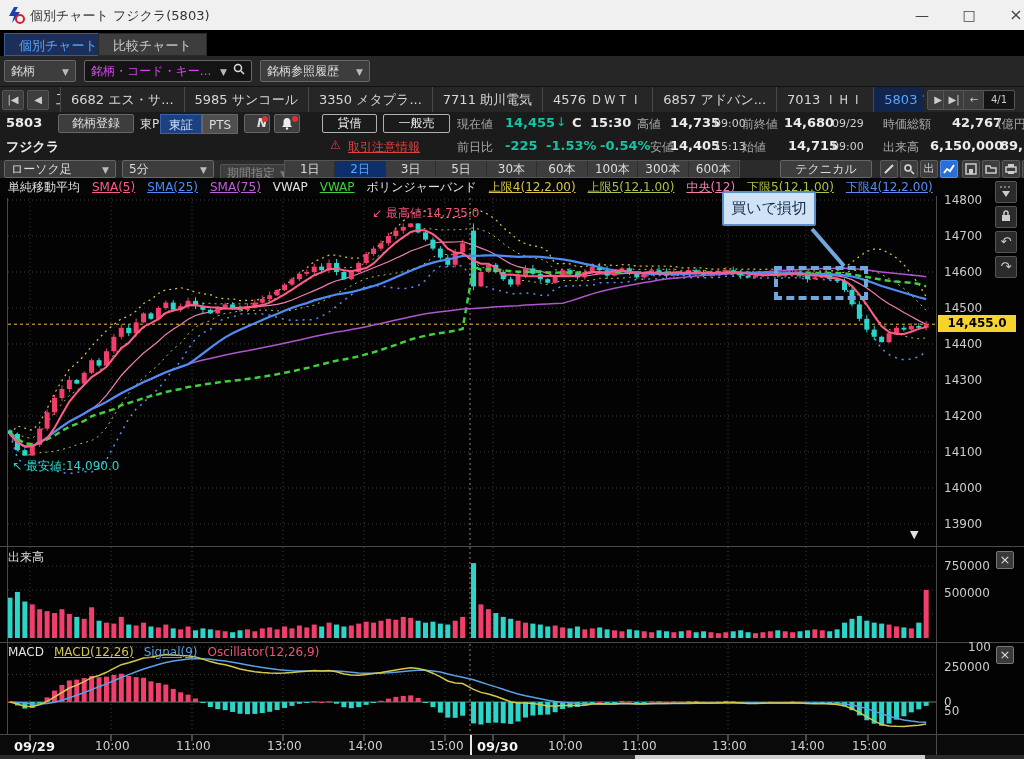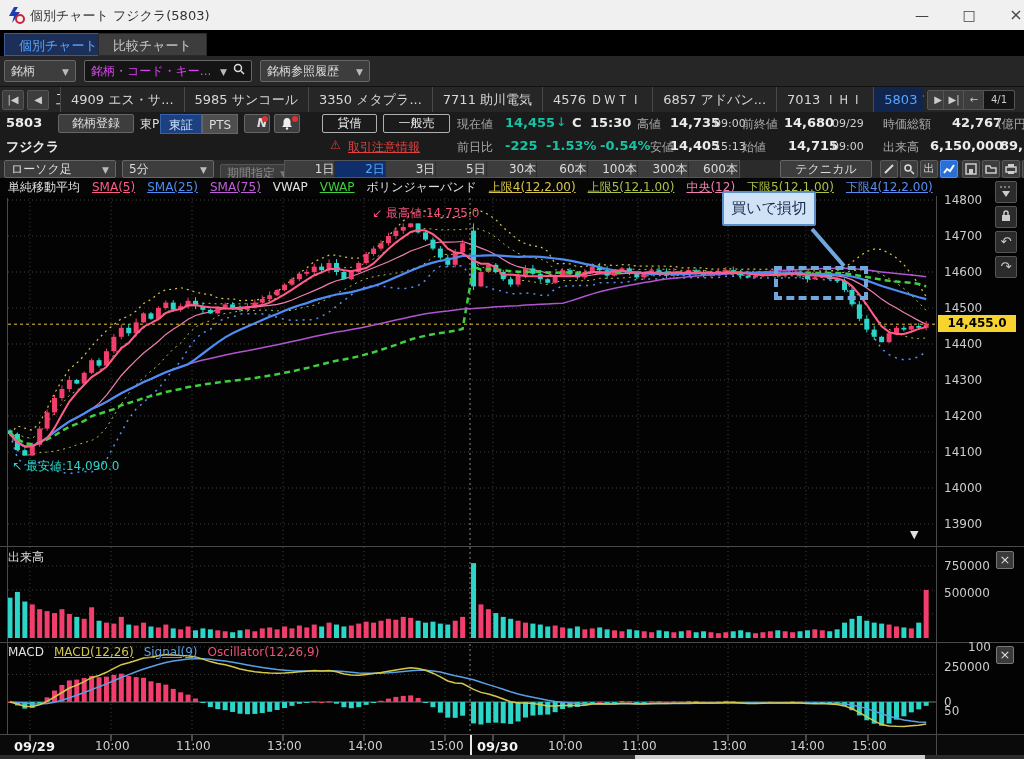--- a/index.html
+++ b/index.html
@@ -34,21 +34,21 @@
   .val{color:#ececec;font-weight:bold;font-size:13px;}
   .sml{color:#cfcfcf;font-size:11px;}
   .tl{color:#17c3a4;}
   .obtn{position:absolute;height:19px;line-height:17px;background:#1b1b1b;border:1px solid #b0b0b0;border-radius:2px;color:#ececec;text-align:center;font-size:12px;box-sizing:border-box;}
   .gbtn{position:absolute;height:19px;line-height:17px;background:#3d3d3d;border:1px solid #666;border-radius:2px;color:#ddd;text-align:center;font-size:12px;box-sizing:border-box;}
   .vtog{position:absolute;height:20px;line-height:20px;text-align:center;font-size:12px;}
   .reddot{position:absolute;right:1px;top:1px;width:6px;height:6px;border-radius:3px;background:#e03030;}
   
   .ctrlrow{position:absolute;left:0;top:160px;width:1024px;height:18px;background:#2b2b2b;}
   .pstrip{position:absolute;left:284px;top:0;width:456px;height:18px;display:flex;background:#3d3d3d;border:1px solid #555;box-sizing:border-box;}
-  .pbtn{flex:1;text-align:right;line-height:16px;font-size:12px;color:#ddd;border-right:1px solid #2e2e2e;}
+  .pbtn{flex:1;text-align:center;line-height:16px;font-size:12px;color:#ddd;border-right:1px solid #2e2e2e;}
   .pbtn.act{background:#0e2f6b;color:#5aa7ff;}
   .minibtn{position:absolute;top:0;width:18px;height:18px;background:#3d3d3d;border:1px solid #5a5a5a;box-sizing:border-box;border-radius:2px;text-align:center;line-height:16px;font-size:11px;color:#ccc;}
   
   .legendrow{position:absolute;left:0;top:178px;width:1024px;height:18px;background:#050505;white-space:nowrap;padding-left:8px;box-sizing:border-box;}
   .legendrow span{font-size:12px;margin-right:12px;line-height:18px;}
   .und{text-decoration:underline;}
   
   .pane{position:absolute;left:0;width:1024px;background:#030303;}
   .sep{position:absolute;left:0;width:1024px;height:1px;background:#4a4a4a;}
   .axlabel{position:absolute;left:944px;font-size:12px;color:#ccc;height:14px;line-height:14px;}
@@ -124,21 +124,21 @@
       <span class="car" style="margin-right:6px">▼</span>
     </div>
     <div class="sel" style="left:260px;width:110px"><span>銘柄参照履歴</span><span class="car">▼</span></div>
   </div>
 
   <div class="stockrow">
     <div class="navb" style="left:2px">|◀</div>
     <div class="navb" style="left:27px">◀</div>
     <div class="stabs" id="stock-tabs">
         <div class="stab clip">工</div>
-        <div class="stab">4909 エス・サ...</div>
+        <div class="stab">6682 エス・サ...</div>
         <div class="stab">5985 サンコール</div>
         <div class="stab">3350 メタプラ...</div>
         <div class="stab">7711 助川電気</div>
         <div class="stab">4576 ＤＷＴＩ</div>
         <div class="stab">6857 アドバン...</div>
         <div class="stab">7013 ＩＨＩ</div>
         <div class="stab act">5803 フジクラ</div>
       </div>
     <div class="navb" style="left:927px">▶</div>
     <div class="navb" style="left:943px">▶|</div>

